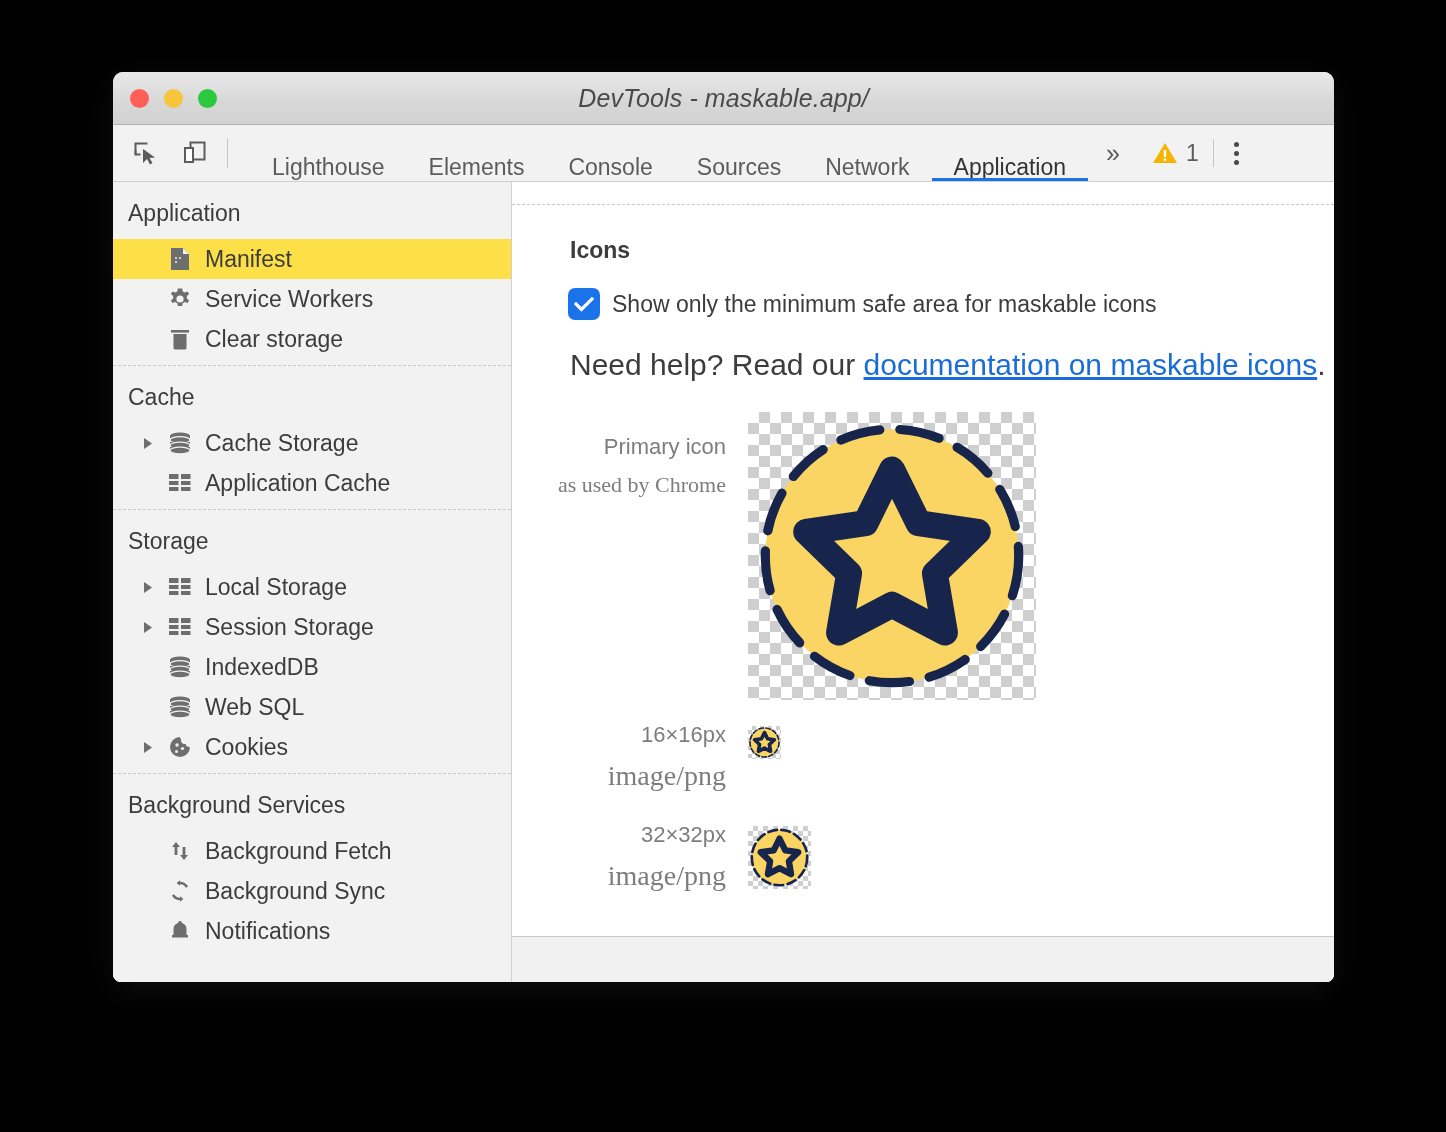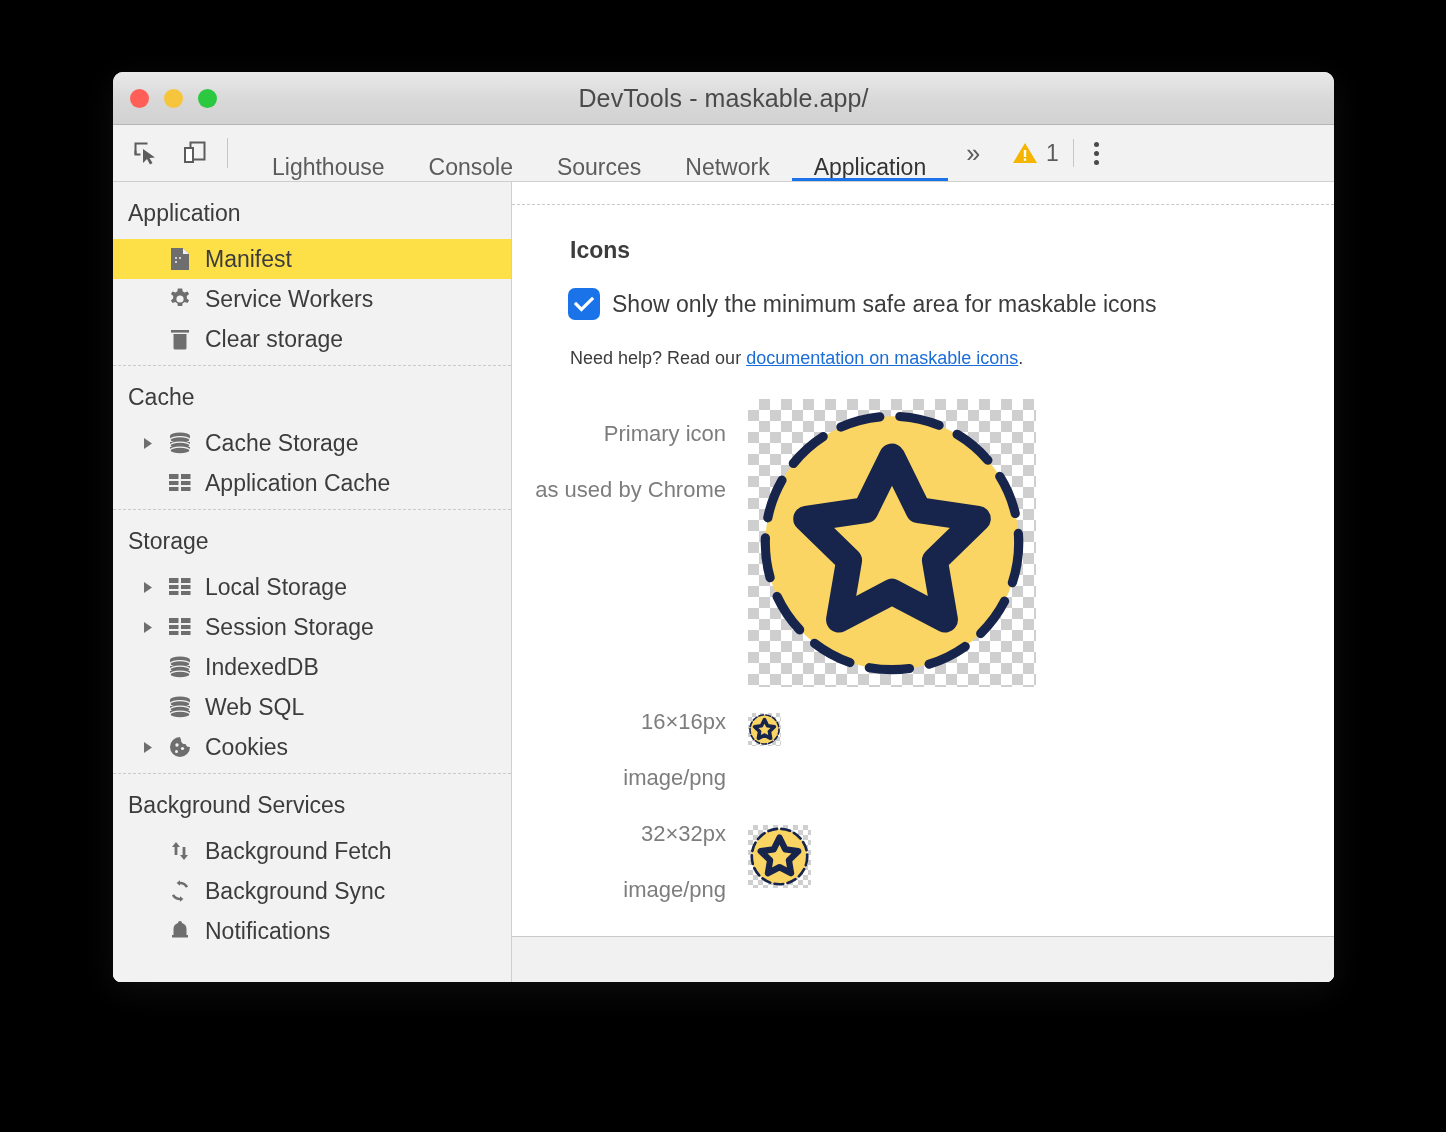--- a/index.html
+++ b/index.html
@@ -58,20 +58,21 @@
   .tl-yellow { background: #f7c53b; }
   .tl-green  { background: #2bc840; }
 
   .title-text {
     width: 100%;
     text-align: center;
     font-size: 25px;
     color: #4a4a4a;
     letter-spacing: 0.1px;
     user-select: none;
+    font-style: italic;
   }
 
   
   .tabstrip {
     position: relative;
     height: 56px;
     background: #f2f2f2;
     border-bottom: 1px solid #cfcfcf;
     display: flex;
     align-items: stretch;
@@ -265,21 +266,21 @@
     flex: 0 0 28px;
   }
   .cbox svg { display: block; }
   .cb-label {
     font-size: 23px;
     color: #3c3c3c;
   }
 
   .help-row {
     margin: 30px 0 0 58px;
-    font-size: 18px;
+    font-size: 30px;
     color: #3c3c3c;
   }
   .help-row a {
     color: #1a6dd8;
     text-decoration: underline;
     cursor: pointer;
   }
 
   
   .icon-row {
@@ -290,21 +291,21 @@
   .icon-labels {
     width: 236px;
     flex: 0 0 236px;
     text-align: right;
     padding-right: 22px;
     box-sizing: border-box;
     font-size: 22px;
     color: #7d7d7d;
   }
   .icon-labels .lab { line-height: 1.0; }
-  .icon-labels .lab + .lab { margin-top: 34px; }
+  .icon-labels .lab + .lab { margin-top: 16px; font-family: Liberation Serif, serif; }
 
   .checker {
     background-color: #ffffff;
     background-image:
       linear-gradient(45deg, #cfcfcf 25%, transparent 25%, transparent 75%, #cfcfcf 75%),
       linear-gradient(45deg, #cfcfcf 25%, transparent 25%, transparent 75%, #cfcfcf 75%);
     background-size: 22px 22px;
     background-position: 0 0, 11px 11px;
   }
   .checker-sm {
@@ -331,21 +332,21 @@
   }
   .mini-wrap-32 {
     width: 63px;
     height: 63px;
     position: relative;
     margin-top: 2px;
   }
   .mini-wrap-16 svg, .mini-wrap-32 svg { position: absolute; inset: 0; }
 
   .mime {
-    font-size: 22px;
+    font-size: 28px;
     color: #7d7d7d;
     margin-top: 0px;
   }
 </style>
 </head>
 <body>
 
 <div id="root">
   <div class="window">
 
@@ -372,20 +373,23 @@
             <rect x="8.5" y="2.5" width="14" height="17" fill="none" stroke="#5c5c5c" stroke-width="2"></rect>
             <rect x="3" y="8" width="8" height="14" fill="#ffffff" stroke="#5c5c5c" stroke-width="2"></rect>
           </svg>
         </div>
         <div class="tb-sep"></div>
       </div>
 
       <div class="tabs">
         <div class="tab">
           <span>Lighthouse</span>
+        </div>
+        <div class="tab">
+          <span>Elements</span>
         </div>
         <div class="tab">
           <span>Console</span>
         </div>
         <div class="tab">
           <span>Sources</span>
         </div>
         <div class="tab">
           <span>Network</span>
         </div>

